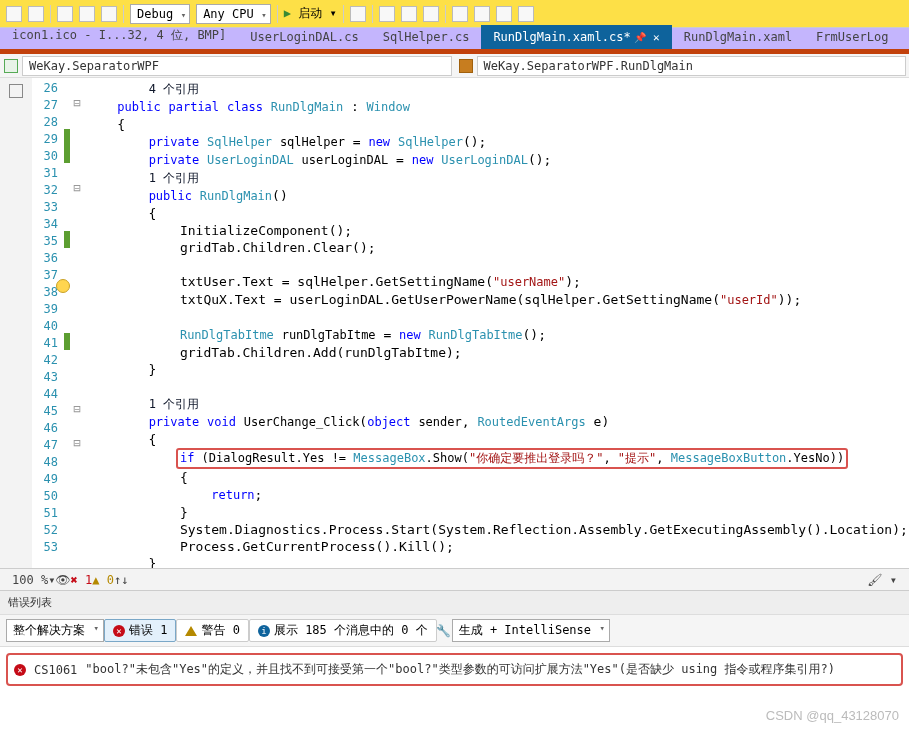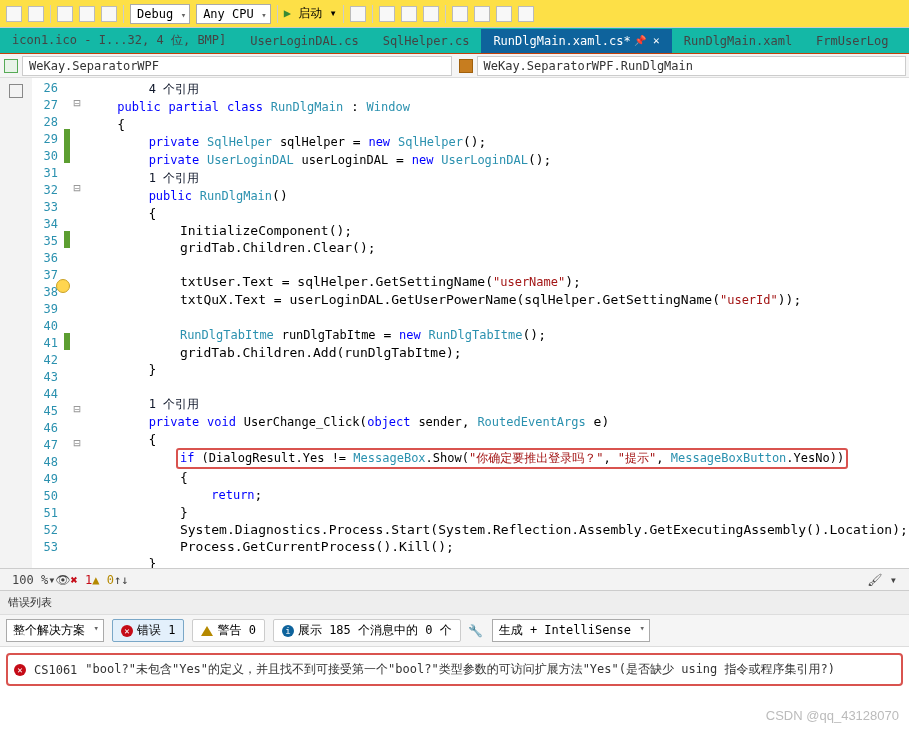--- a/index.html
+++ b/index.html
@@ -3,21 +3,21 @@
 <meta charset="utf-8">
 <style>
 *{margin:0;padding:0;box-sizing:border-box;font-family:Consolas,"Microsoft YaHei",monospace;font-size:12px}
 body{background:#fff;color:#000;width:909px;height:729px;overflow:hidden;position:relative}
 .toolbar{height:28px;background:#fde047;border-bottom:1px solid #ccc;display:flex;align-items:center;padding:0 6px;gap:6px}
 .tb-ico{width:16px;height:16px;display:inline-block;border:1px solid #bbb;background:#f8f8f8}
 .tb-sep{width:1px;height:18px;background:#ccc}
 .tb-cmb{border:1px solid #aaa;background:#fff;padding:1px 16px 1px 6px;height:20px;line-height:16px;position:relative}
 .tb-cmb:after{content:"▾";position:absolute;right:3px;top:2px;font-size:9px;color:#666}
 .tb-play{color:#388a34;font-weight:bold}
-.tabs{height:26px;background:#14b8a6;display:flex;align-items:center;border-bottom:1px solid #c2410c}
+.tabs{height:26px;background:#c4b5fd;display:flex;align-items:flex-end;border-bottom:5px solid #c2410c}
 .tab{padding:5px 12px;color:#444;cursor:pointer;white-space:nowrap;display:flex;align-items:center;gap:4px}
 .tab.active{background:#0e639c;color:#fff}
 .tab .pin{font-size:10px}
 .tab .close{font-size:11px;margin-left:2px}
 .navbar{height:24px;background:#f5f5f5;border-bottom:1px solid #ddd;display:flex;align-items:center}
 .nav-ico{width:14px;height:14px;margin:0 4px;border:1px solid #888;background:#fff}
 .nav-cmb{flex:1;border:1px solid #ccc;height:20px;line-height:18px;padding:0 6px;background:#fff;margin-right:3px;color:#333}
 .orange-ico{background:#c77d1f!important;border-color:#a0600c!important}
 .editor-wrap{display:flex;height:490px;background:#fff;overflow:hidden}
 .margin{width:32px;background:#f3f3f3;text-align:center;color:#999;padding-top:4px}
@@ -29,21 +29,21 @@
 .fold{width:14px;background:#fff;color:#999;line-height:17px;text-align:center;font-size:10px}
 .fold div{height:17px}
 .code{flex:1;padding:2px 0 0 2px;line-height:17px;white-space:pre;font-family:Consolas,monospace;font-size:13px;overflow:hidden}
 .kw{color:#0000ff}.typ{color:#2b91af}.str{color:#a31515}.com{color:#0f172a}.ul{}
 .hl-box{border:2px solid #d9534f;border-radius:3px;display:inline-block;padding:0 2px;margin-left:-4px}
 .lightbulb{position:absolute;left:56px;top:279px;width:14px;height:14px;background:#ffd54f;border:1px solid #c9a227;border-radius:50%}
 .statusbar{height:22px;border-top:1px solid #ccc;background:#f3f3f3;display:flex;align-items:center;padding:0 12px;gap:0;font-size:11px;color:#444}
 .sb-err{color:#c50b17}.sb-wrn{color:#b58900}
 .errlist{border-top:1px solid #ccc}
 .errlist-hdr{background:#eee;padding:4px 8px;font-size:11px;color:#333;border-bottom:1px solid #ddd}
-.errlist-tb{background:#f5f5f5;padding:4px 6px;display:flex;align-items:center;gap:8px;border-bottom:1px solid #ddd;font-size:11px}
+.errlist-tb{background:#f5f5f5;padding:4px 6px;display:flex;align-items:center;border-bottom:1px solid #ddd;font-size:11px}
 .errlist-cmb{border:1px solid #aaa;background:#fff;padding:2px 18px 2px 6px;position:relative}
 .errlist-cmb:after{content:"▾";position:absolute;right:4px;top:3px;font-size:9px;color:#666}
 .pill{display:flex;align-items:center;gap:4px;padding:2px 8px;border:1px solid #ccc;background:#fff;border-radius:2px}
 .pill.active{background:#e3f0fb;border-color:#7aa7c7}
 .dot-red{width:12px;height:12px;border-radius:50%;background:#c50b17;color:#fff;font-size:9px;line-height:12px;text-align:center}
 .dot-yel{width:0;height:0;border-left:6px solid transparent;border-right:6px solid transparent;border-bottom:10px solid #b58900}
 .dot-blu{width:12px;height:12px;border-radius:50%;background:#0e639c;color:#fff;font-size:9px;line-height:12px;text-align:center}
 .err-thead{display:flex;background:#f0f0f0;border-bottom:1px solid #ddd;font-size:11px;color:#555}
 .err-thead div{padding:3px 8px;border-right:1px solid #ddd}
 .err-rowbox{border:2px solid #d9534f;border-radius:4px;margin:6px;padding:6px;display:flex;align-items:center;gap:8px;font-size:11px;color:#333}

